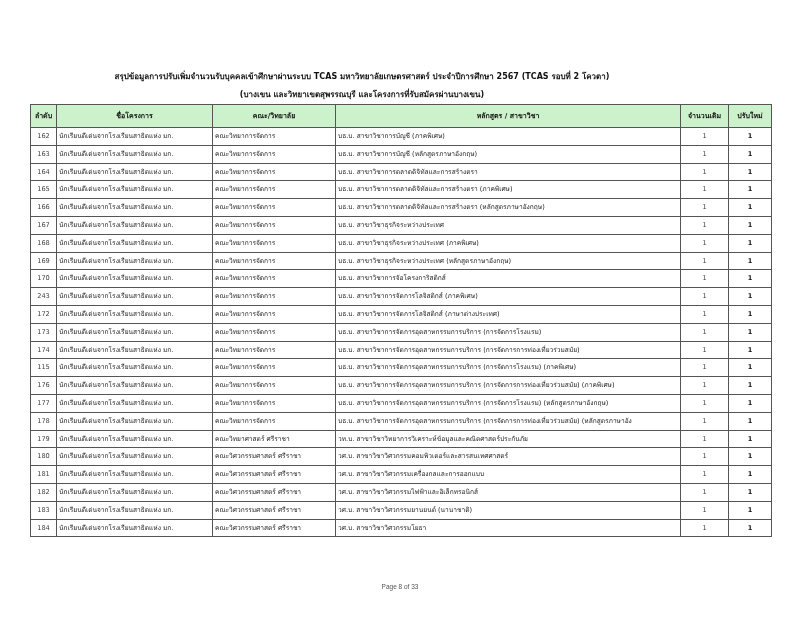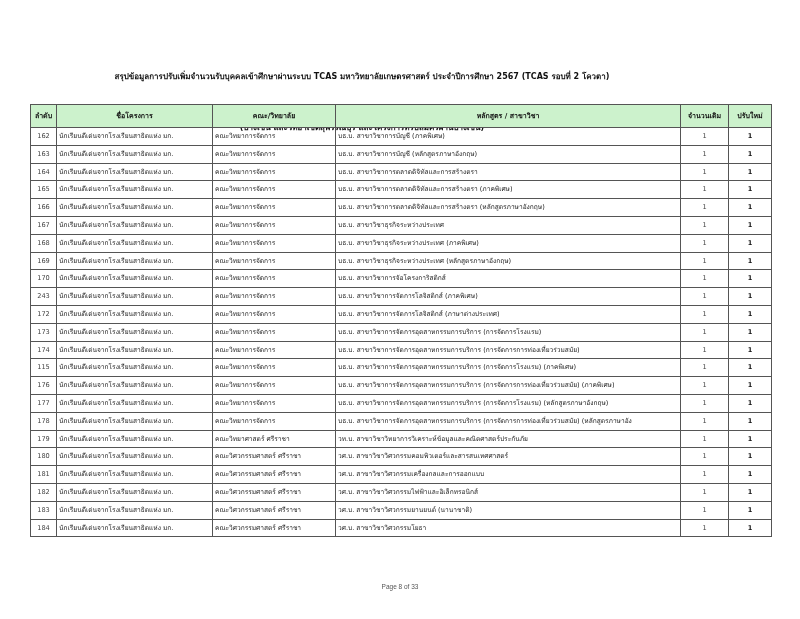--- a/index.html
+++ b/index.html
@@ -1,21 +1,21 @@
 <!DOCTYPE html>
 <html><head>
 <meta charset="utf-8">
 <style>
   html, body { margin: 0; padding: 0; background: #ffffff; }
   body { width: 800px; height: 619px; position: relative; overflow: hidden;
          font-family: "DejaVu Sans", "Liberation Sans", sans-serif; color: #222; }
   .title { position: absolute; left: 0; width: 724px; text-align: center;
            font-size: 8px; font-weight: bold; color: #111; }
   .title1 { top: 70px; }
-  .title2 { top: 88px; margin-top: 33px; }
+  .title2 { top: 88px; }
   table.grid { position: absolute; left: 30px; top: 104px; border-collapse: collapse;
                table-layout: fixed; width: 741px; }
   table.grid th, table.grid td { border: 1px solid #555; padding: 0 2px; white-space: nowrap;
                overflow: hidden; font-size: 6.6px; height: 16.8px; line-height: 16.8px; }
   table.grid thead th { background: #ccf2cc; font-weight: bold; height: 22px; line-height: 22px;
                text-align: center; font-size: 7px; color: #111; }
   table.grid tbody td.no { text-align: center; color: #444; }
   table.grid tbody td.orig { text-align: center; color: #444; }
   table.grid tbody td.adj { text-align: center; font-weight: bold; color: #111; }
   table.grid { border: 1.5px solid #555; }

